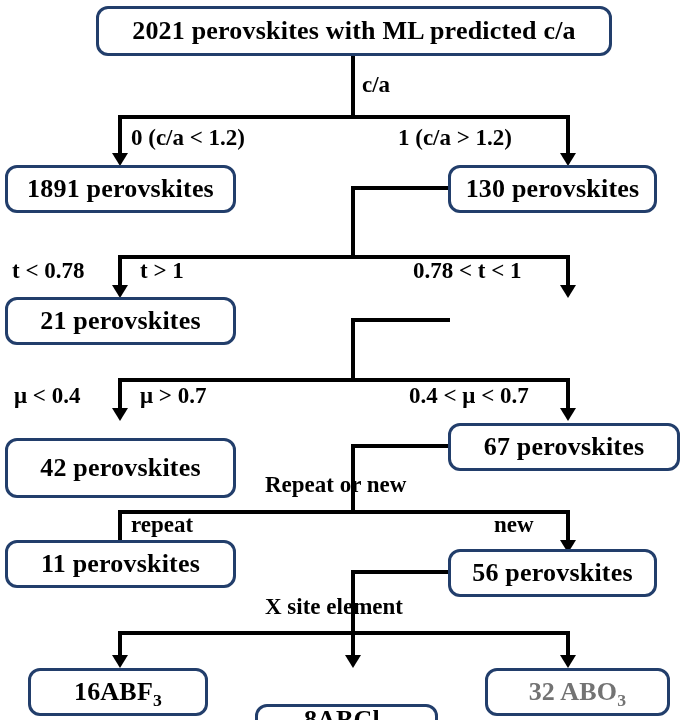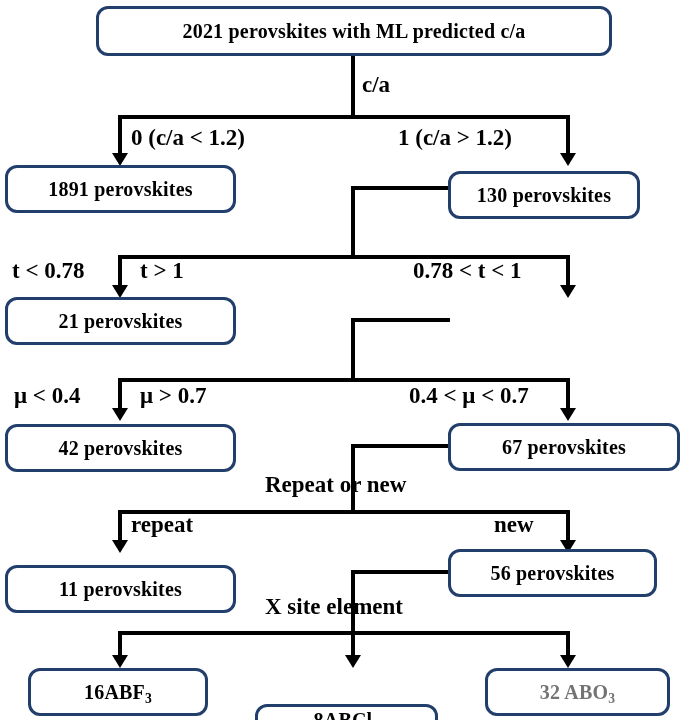--- a/index.html
+++ b/index.html
@@ -20,21 +20,21 @@
   .node {
     position: absolute;
     box-sizing: border-box;
     border: 3px solid #223E6B;
     border-radius: 12px;
     background: #ffffff;
     display: flex;
     align-items: center;
     justify-content: center;
     font-weight: bold;
-    font-size: 20px;
+    font-size: 26px;
     color: #000000;
     letter-spacing: 0.2px;
     white-space: nowrap;
     z-index: 3;
   }
   .node.red { color: #737373; }
   .node sub {
     font-size: 0.68em;
     vertical-align: baseline;
     position: relative;
@@ -88,21 +88,21 @@
   <div class="arrow" style="left:112px; top:153px;"></div>
   <div class="vline" style="left:566px; top:115px; height:42px;"></div>
   <div class="arrow" style="left:560px; top:153px;"></div>
 
   <div class="edgelabel" style="left:131px; top:125px;">0 (c/a &lt; 1.2)</div>
   <div class="edgelabel" style="left:398px; top:125px;">1 (c/a &gt; 1.2)</div>
 
   <div class="node" style="left:5px; top:165px; width:231px; height:48px;">
     <span>1891 perovskites</span>
   </div>
-  <div class="node" style="left:448px; top:171px; width:192px; height:48px;">
+  <div class="node" style="left:448px; top:165px; width:209px; height:48px;">
     <span>130 perovskites</span>
   </div>
 
   <div class="hline" style="left:351px; top:186px; width:99px;"></div>
   <div class="vline" style="left:351px; top:186px; height:73px;"></div>
 
 
   <div class="hline" style="left:118px; top:255px; width:452px;"></div>
   <div class="vline" style="left:118px; top:255px; height:34px;"></div>
   <div class="arrow" style="left:112px; top:285px;"></div>
@@ -123,42 +123,42 @@
   <div class="hline" style="left:118px; top:378px; width:452px;"></div>
   <div class="vline" style="left:118px; top:378px; height:34px;"></div>
   <div class="arrow" style="left:112px; top:408px;"></div>
   <div class="vline" style="left:566px; top:378px; height:34px;"></div>
   <div class="arrow" style="left:560px; top:408px;"></div>
 
   <div class="edgelabel" style="left:14px; top:383px;">μ &lt; 0.4</div>
   <div class="edgelabel" style="left:140px; top:383px;">μ &gt; 0.7</div>
   <div class="edgelabel" style="left:409px; top:383px;">0.4 &lt; μ &lt; 0.7</div>
 
-  <div class="node" style="left:5px; top:424px; width:231px; height:48px;">
+  <div class="node" style="left:5px; top:438px; width:231px; height:60px;">
     <span>42 perovskites</span>
   </div>
   <div class="node" style="left:448px; top:423px; width:232px; height:48px;">
     <span>67 perovskites</span>
   </div>
 
   <div class="hline" style="left:351px; top:444px; width:99px;"></div>
   <div class="vline" style="left:351px; top:444px; height:70px;"></div>
 
   <div class="edgelabel" style="left:265px; top:472px;">Repeat or new</div>
 
   <div class="hline" style="left:118px; top:510px; width:452px;"></div>
   <div class="vline" style="left:118px; top:510px; height:34px;"></div>
   <div class="arrow" style="left:112px; top:540px;"></div>
   <div class="vline" style="left:566px; top:510px; height:34px;"></div>
   <div class="arrow" style="left:560px; top:540px;"></div>
 
   <div class="edgelabel" style="left:131px; top:512px;">repeat</div>
   <div class="edgelabel" style="left:494px; top:512px;">new</div>
 
-  <div class="node" style="left:5px; top:565px; width:231px; height:48px;">
+  <div class="node" style="left:5px; top:540px; width:231px; height:48px;">
     <span>11 perovskites</span>
   </div>
   <div class="node" style="left:448px; top:549px; width:209px; height:48px;">
     <span>56 perovskites</span>
   </div>
 
   <div class="hline" style="left:351px; top:570px; width:99px;"></div>
   <div class="vline" style="left:351px; top:570px; height:65px;"></div>
 
   <div class="edgelabel" style="left:265px; top:594px;">X site element</div>

